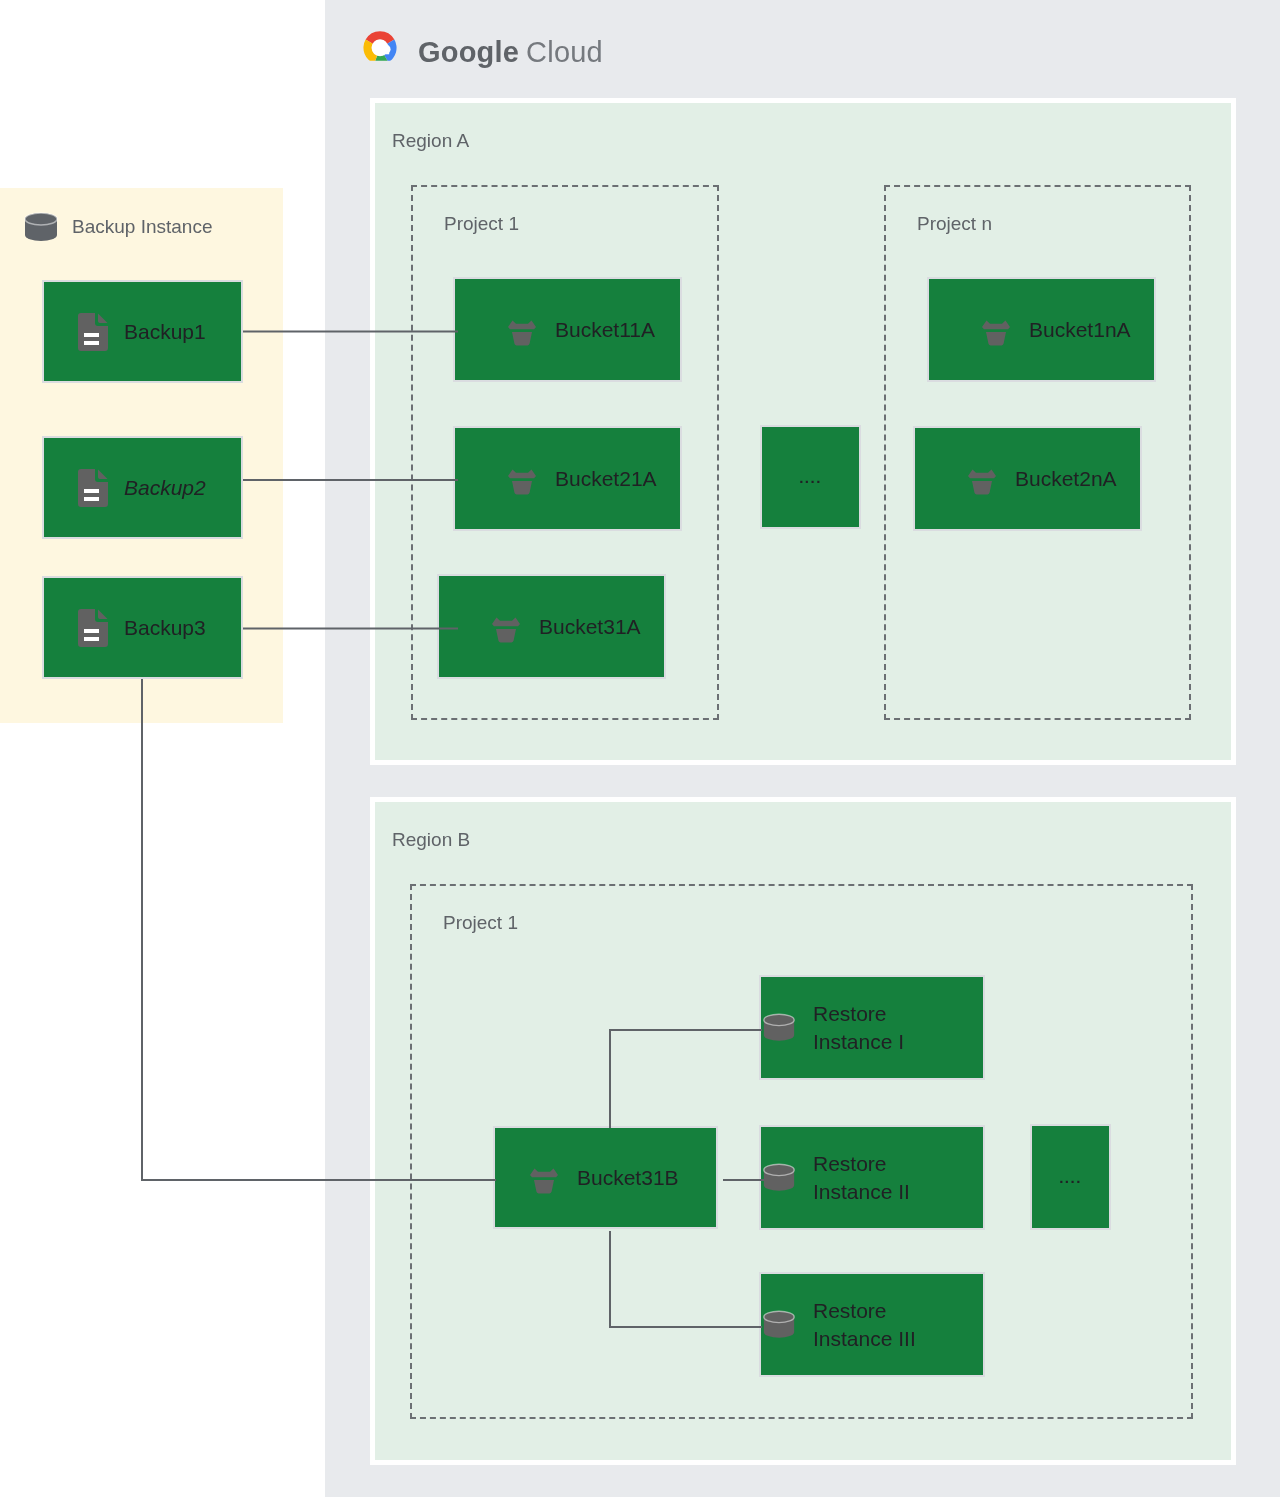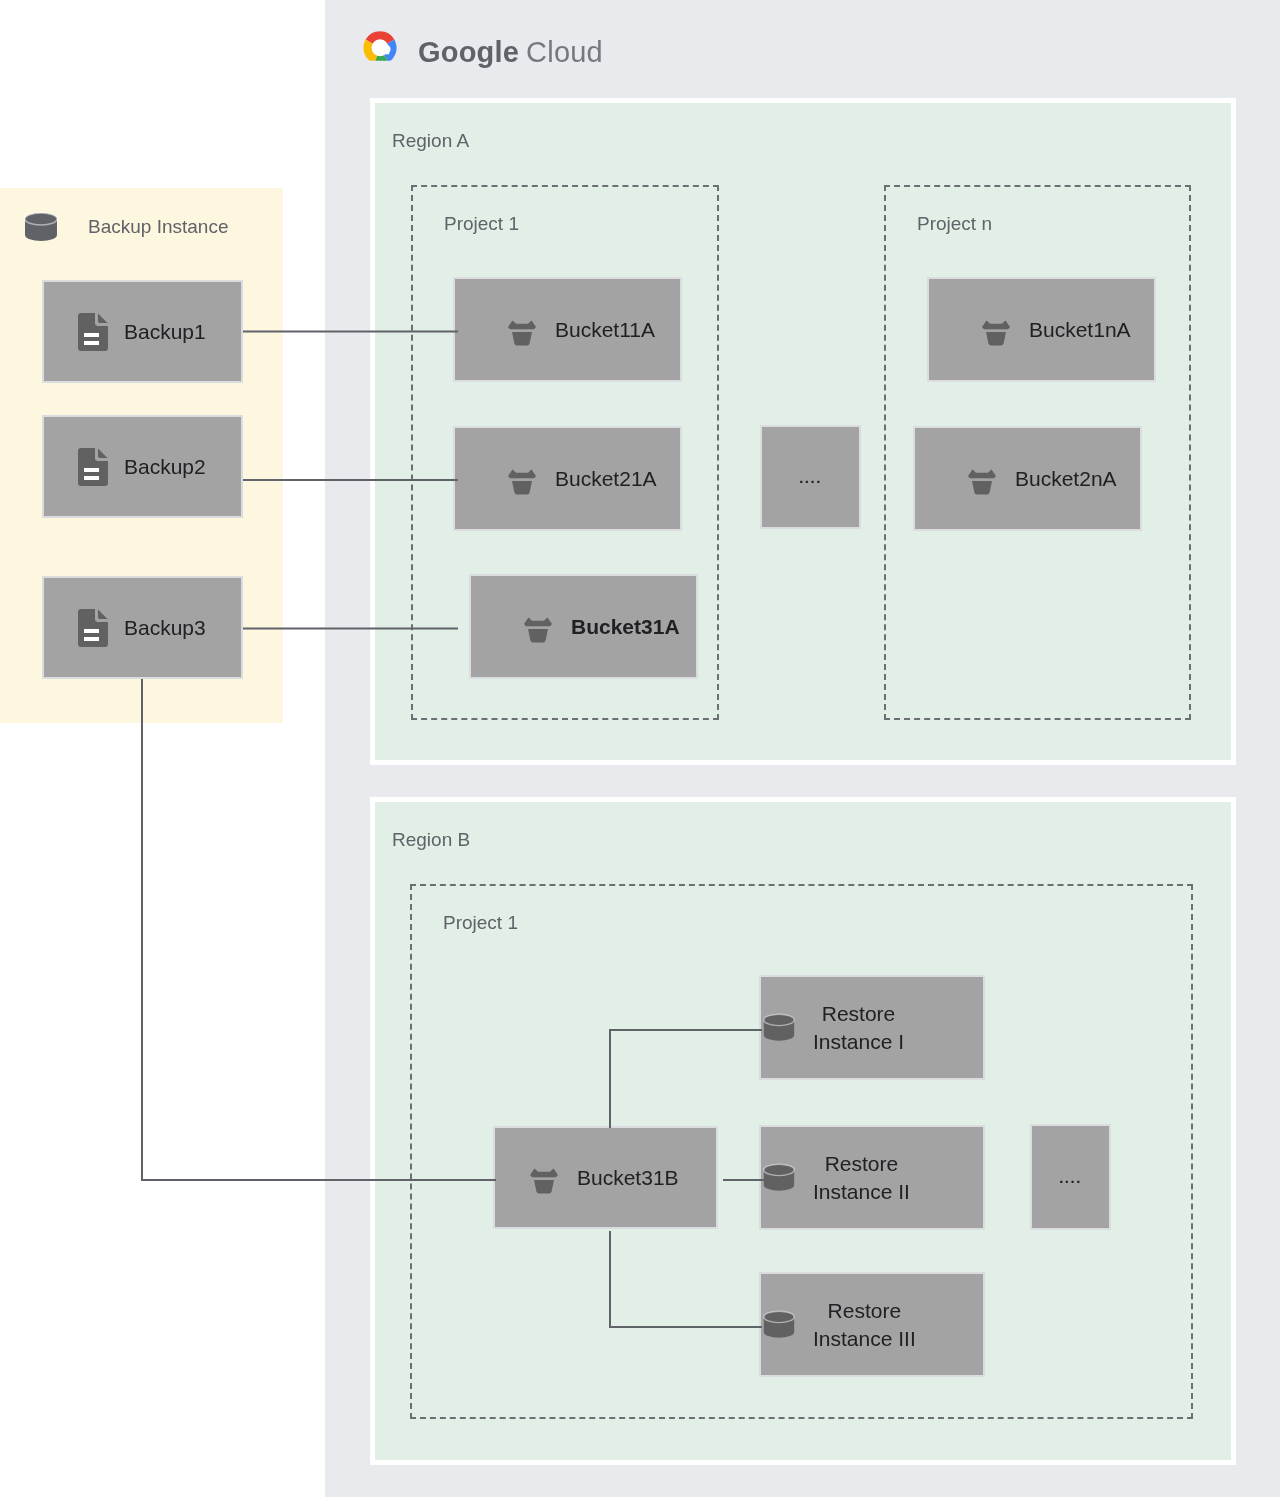--- a/index.html
+++ b/index.html
@@ -19,40 +19,40 @@
   .region-a{left:370px;top:98px;width:856px;height:657px;}
   .region-b{left:370px;top:797px;width:856px;height:658px;}
   .region-label{position:absolute;left:17px;top:27px;font-size:19px;color:#5f6368;}
   
   .project{position:absolute;border:2px dashed #6b6f73;box-sizing:border-box;}
   .project-label{position:absolute;left:31px;top:26px;font-size:19px;color:#5f6368;}
   .project-1a{left:36px;top:82px;width:308px;height:535px;}
   .project-na{left:509px;top:82px;width:307px;height:535px;}
   .project-1b{left:35px;top:82px;width:783px;height:535px;}
   
-  .node{position:absolute;background:#a3a3a3;border:2px solid #dadce0;box-sizing:border-box;
-        display:flex;align-items:center;text-align:center;}
+  .node{position:absolute;background:#15803d;border:2px solid #dadce0;box-sizing:border-box;
+        display:flex;align-items:center;}
   .node .txt{font-size:21px;color:#202124;}
   .node .icon{flex:0 0 auto;display:flex;color:#616161;}
   .bucket-node{width:229px;height:105px;padding-left:50px;gap:16px;}
-  .b1{left:40px;top:90px;} .b2{left:40px;top:239px;} .b3{left:56px;top:387px;font-weight:bold;}
+  .b1{left:40px;top:90px;} .b2{left:40px;top:239px;} .b3{left:24px;top:387px;}
   .n1{left:41px;top:90px;} .n2{left:27px;top:239px;} .n3{left:41px;top:387px;}
   .backup-node{width:201px;height:103px;padding-left:31px;gap:15px;}
-  .bk1{left:42px;top:92px;} .bk2{left:42px;top:227px;} .bk3{left:42px;top:388px;}
+  .bk1{left:42px;top:92px;} .bk2{left:42px;top:248px;font-style:italic;} .bk3{left:42px;top:388px;}
   .ellipsis-node{display:flex;align-items:center;justify-content:center;}
   .ellipsis-a{left:385px;top:322px;width:101px;height:104px;}
   .ellipsis-b{left:618px;top:238px;width:81px;height:106px;}
   .dots{font-size:15px;font-weight:700;letter-spacing:1.5px;color:#202124;}
   .bucket31b{left:81px;top:240px;width:225px;height:103px;padding-left:32px;gap:16px;}
   .restore-node{width:226px;height:105px;gap:16px;}
   .r1{left:347px;top:89px;} .r2{left:347px;top:239px;} .r3{left:347px;top:386px;}
   .restore-node .txt{line-height:28px;}
   
   .backup-panel{position:absolute;left:0;top:188px;width:283px;height:535px;background:#fef7e0;}
-  .panel-label{position:absolute;left:22px;top:24px;display:flex;align-items:center;gap:28px;
+  .panel-label{position:absolute;left:22px;top:24px;display:flex;align-items:center;gap:12px;
                font-size:19px;color:#5f6368;}
   .panel-label .icon{color:#5f6368;display:flex;}
   
   .wires{position:absolute;left:0;top:0;z-index:10;pointer-events:none;}
 </style>
 </head>
 <body>
 
 <div class="canvas">
 

